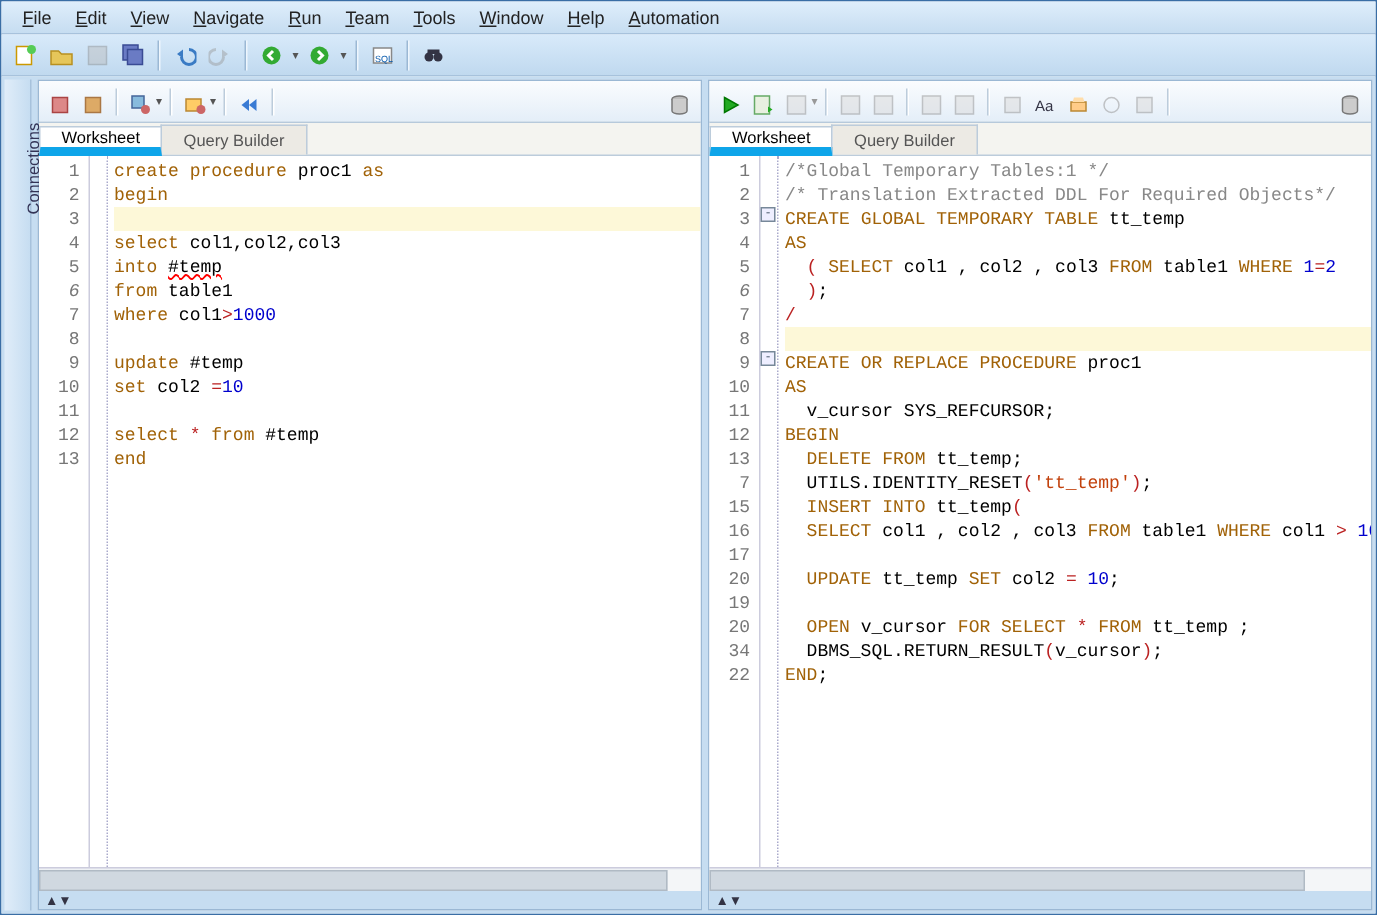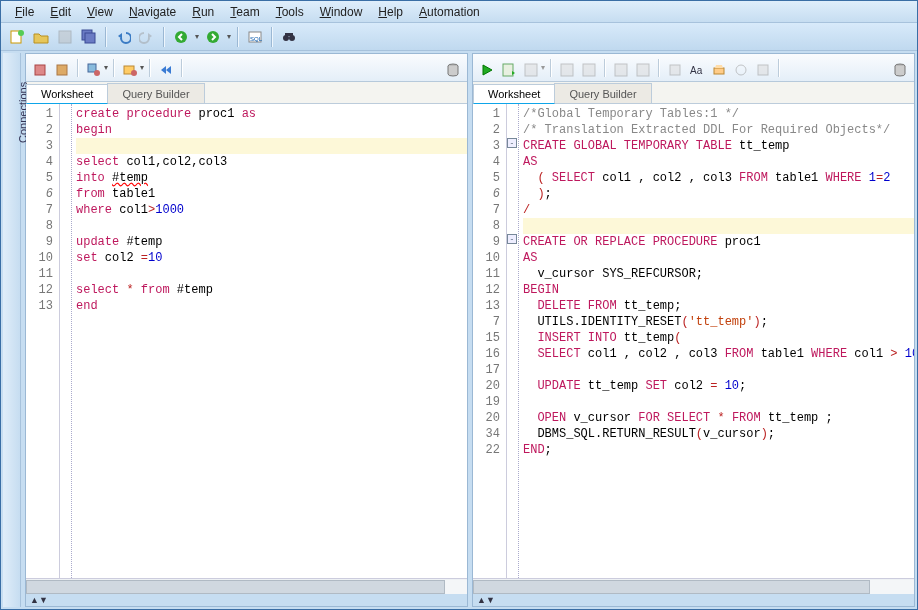--- a/index.html
+++ b/index.html
@@ -38,33 +38,33 @@
 .pane { flex:1; background:#fff; border:1px solid #9bb8d4; display:flex; flex-direction:column; min-width:0;}
 
 
 .sub-toolbar { height:28px; background: linear-gradient(to bottom,#fafcfe,#e4eef8); border-bottom:1px solid #b6c9db; display:flex; align-items:center; padding:0 4px; gap:2px;}
 .sub-btn { width:20px; height:20px; display:flex; align-items:flex-end; justify-content:center;}
 .sub-sep { width:2px; height:18px; border-left:1px solid #bcccdb; border-right:1px solid #fff; margin:0 3px;}
 
 
 .ws-tabs { height:22px; background:#f4f4f0; border-bottom:1px solid #bcccdb; display:flex; align-items:flex-end;}
 .ws-tab { padding:3px 14px; border:1px solid #bcccdb; border-bottom:none; background:#fff; font-size:11px; margin-right:-1px; height:20px; display:flex;align-items:center;}
-.ws-tab.active { background:#fff; border-bottom:1px solid #0ea5e9; position:relative; top:1px;}
+.ws-tab.active { background:#fff; border-bottom:6px solid #0ea5e9; position:relative; top:1px;}
 .ws-tab.inactive { background:#eceae4; color:#555;}
 
 
 .editor { flex:1; display:flex; overflow:auto; font-family:"Courier New",monospace; font-size:12px; background:#fff; position:relative;}
 .gutter { width:34px; background:#fff; border-right:1px solid #ccd; text-align:right; padding:2px 6px 2px 0; color:#777; user-select:none; flex-shrink:0;}
 .gutter .ln { height:16px; line-height:16px; }
 .fold-gutter { width:12px; border-right:1px dotted #aac; flex-shrink:0; position:relative;}
 .fold-gutter .fold { width:10px; height:10px; border:1px solid #789; position:absolute; left:0; font-size:8px; text-align:center; line-height:8px; color:#456; background:#eef;}
 .code { flex:1; padding:2px 0 2px 4px; white-space:pre; overflow-x:auto;}
 .code .line { height:16px; line-height:16px; }
 .code .hl { background:#fdf8d8; }
-.kw { color:#be185d; }
+.kw { color:#a16207; }
 .id { color:#000; }
 .cmt { color:#888; }
 .op { color:#b22; }
 .num { color:#0000cd; }
 .str { color:#c2410c; }
 .err-underline { text-decoration: underline wavy red; }
 
 
 .hscroll { height:16px; background:#eef1f4; border-top:1px solid #ccd; display:flex; align-items:center;}
 .hscroll-track { flex:1; height:14px; background:#f4f6f8; position:relative;}

